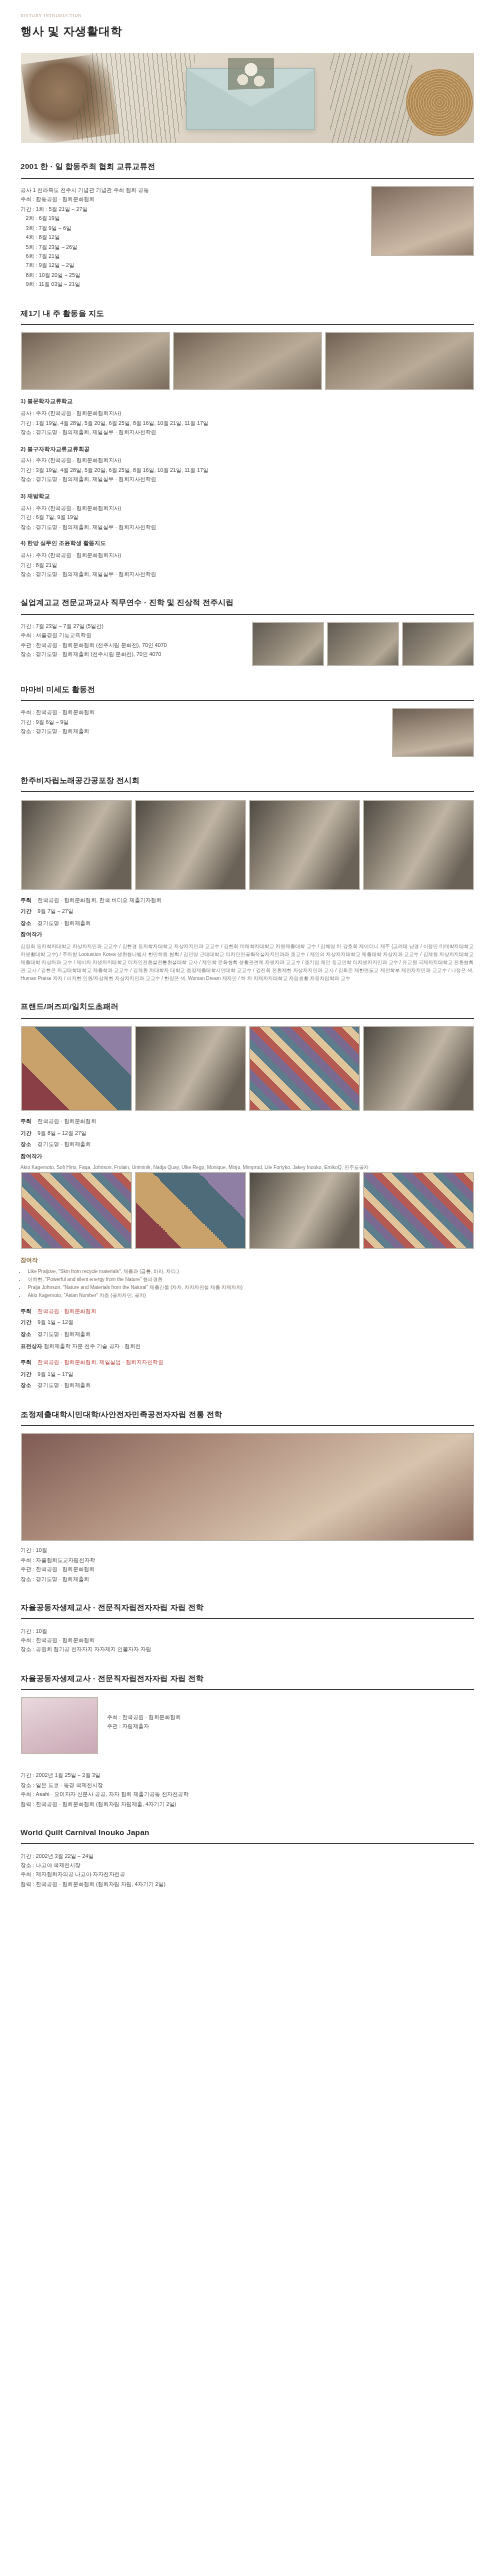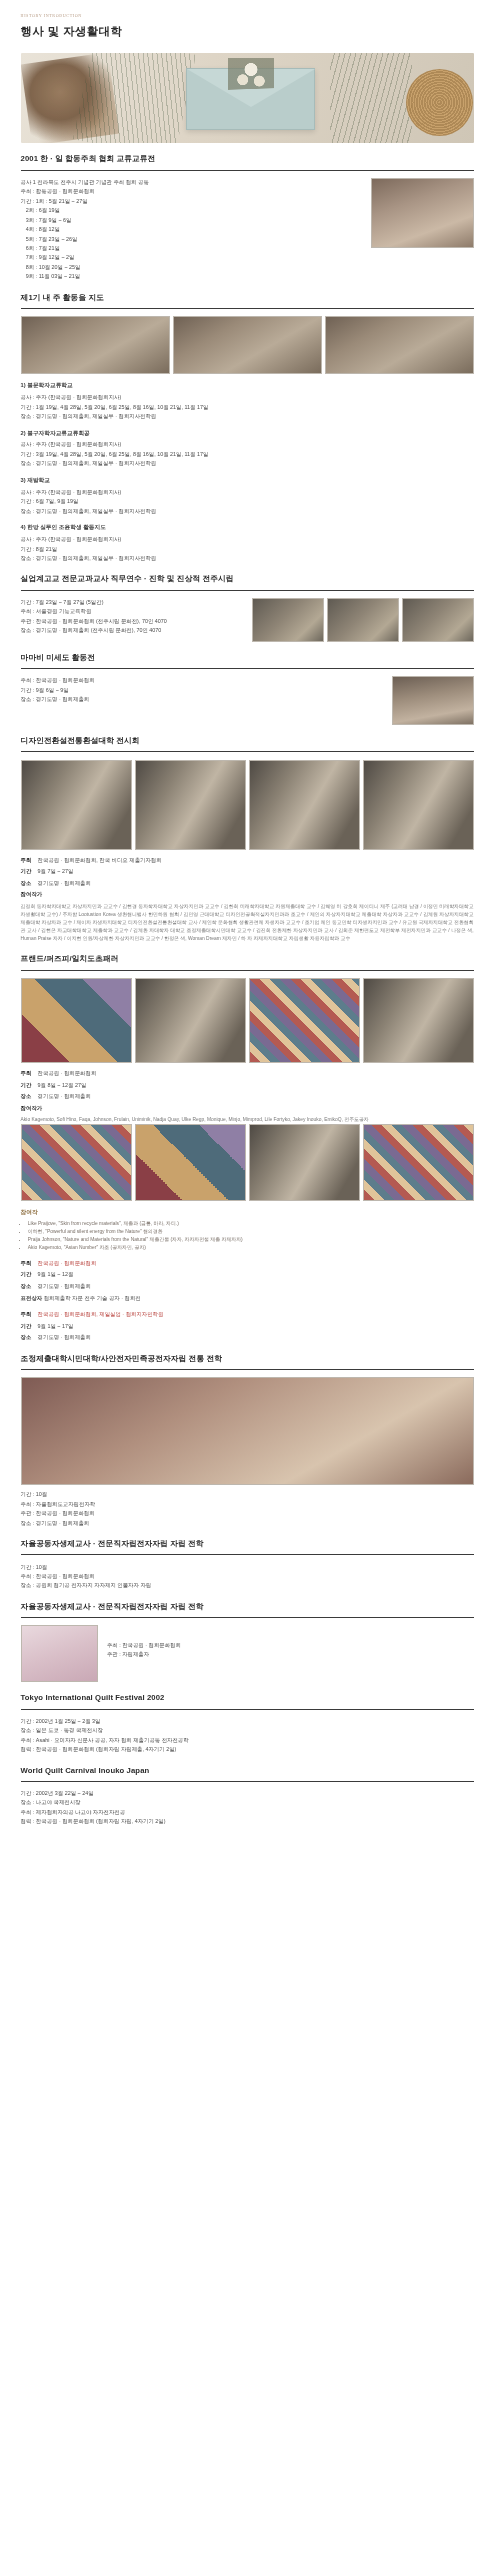--- a/index.html
+++ b/index.html
@@ -111,21 +111,21 @@
     width: 67px; height: 67px;
     border-radius: 50%;
     background:
       repeating-radial-gradient(circle at 50% 50%, #c69a5e 0 1px, #a87e45 1px 2.6px);
     opacity: .85;
   }
 
   
   .section {
     margin: 0 20.6px;
-    padding-top: 9px;
+    padding-top: 17px;
   }
   .section-title {
     font-size: 7.7px;
     font-weight: bold;
     color: #2b2b2b;
     padding-bottom: 4.1px;
     border-bottom: 1px solid #3a3a3a;
     margin-bottom: 7.2px;
     letter-spacing: 0.1px;
   }
@@ -325,21 +325,21 @@
         <div class="meta-line">기간 : 9월 6일 ~ 9일</div>
         <div class="meta-line">장소 : 경기도명 · 협회제출회</div>
       </div>
       <div class="col-img">
         <div class="photo p-portrait" style="width:82px;height:49px;"></div>
       </div>
     </div>
   </div>
 
   <div class="section">
-    <div class="section-title">디자인전환설전통환설대학 전시회</div>
+    <div class="section-title">한주비자립노래공간공포장 전시회</div>
   </div>
   <div class="band">
     <div class="band-photos">
       <div class="photo p-exhibit" style="height:90px;"></div>
       <div class="photo p-exhibit" style="height:90px;"></div>
       <div class="photo p-exhibit" style="height:90px;"></div>
       <div class="photo p-exhibit" style="height:90px;"></div>
     </div>
     <div class="tag-row meta-line">
       <span class="k hl-blue">주최</span>
@@ -458,21 +458,20 @@
         <div class="photo p-pink" style="width:77px;height:57px;"></div>
       </div>
       <div class="col-text" style="padding-top:15.5px;">
         <div class="meta-line">주최 : 한국공원 · 협회문화협회</div>
         <div class="meta-line">주관 : 자립제출자</div>
       </div>
     </div>
   </div>
 
   <div class="section">
-    <div class="section-title">Tokyo International Quilt Festival 2002</div>
     <div class="meta-line">기간 : 2002년 1월 25일 ~ 2월 3일</div>
     <div class="meta-line">장소 : 일본 도쿄 · 동경 국제전시장</div>
     <div class="meta-line">주최 : Asahi · 요미자자 신문사 공공, 자자 협회 제출기공동 전자전공학</div>
     <div class="meta-line">협력 : 한국공원 · 협회문화협회 (협회자립 자립제출, 4자기기 2일)</div>
   </div>
 
   <div class="section">
     <div class="section-title">World Quilt Carnival Inouko Japan</div>
     <div class="meta-line">기간 : 2002년 3월 22일 ~ 24일</div>
     <div class="meta-line">장소 : 나고야 국제전시장</div>

